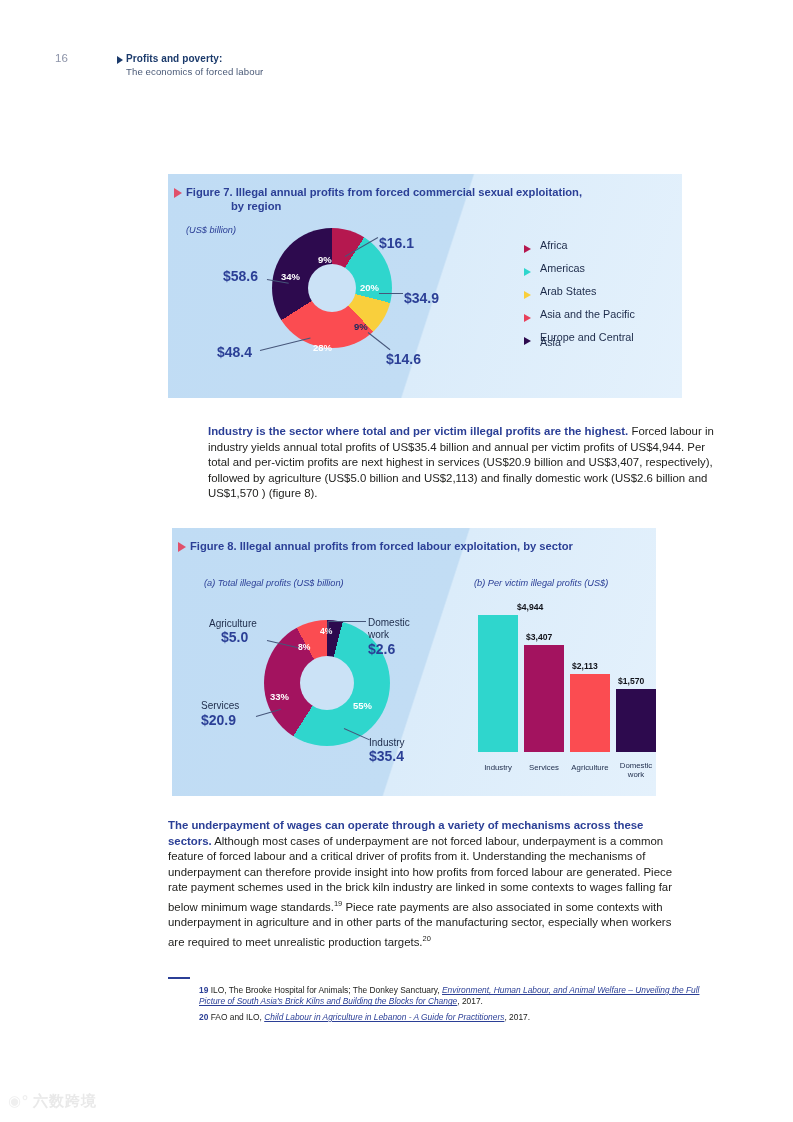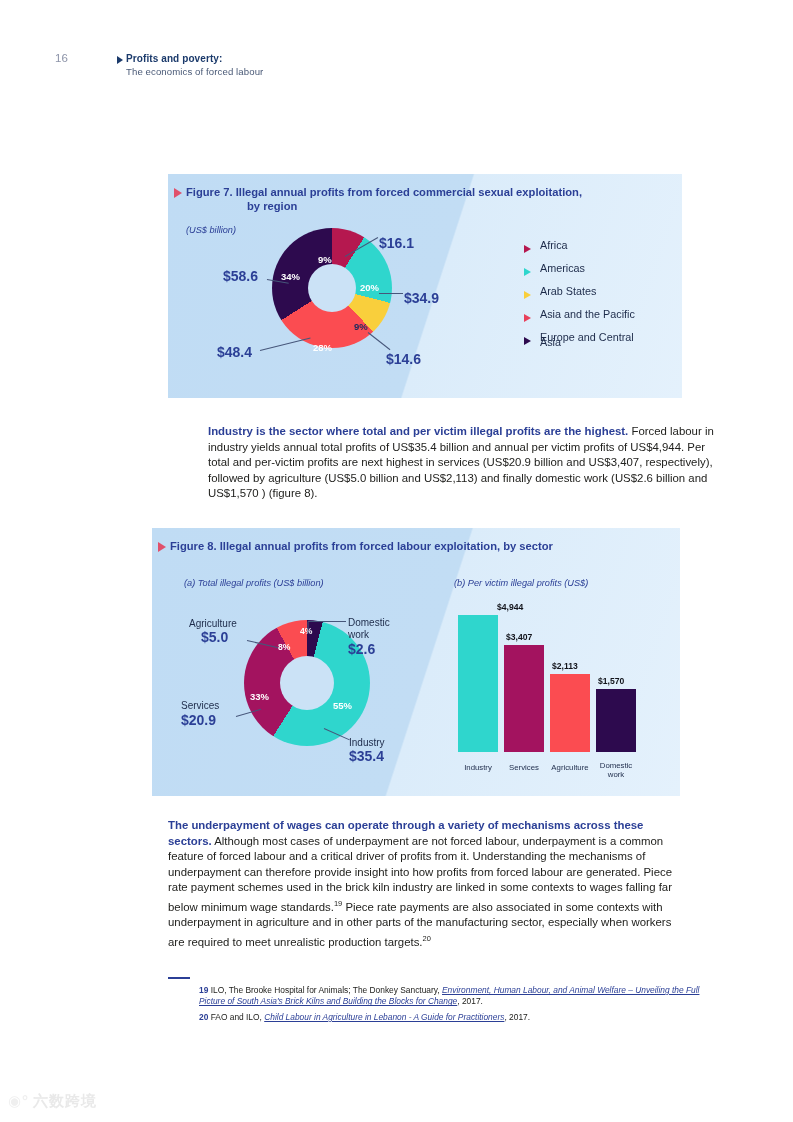--- a/index.html
+++ b/index.html
@@ -71,21 +71,21 @@
   <div class="rh-tri"></div>
   <div class="rh-title">Profits and poverty:</div>
   <div class="rh-sub">The economics of forced labour</div>
 </div>
 
 <div class="panel" style="left:168px;top:174px;width:514px;height:224px;">
   <div class="wedge"></div>
   <div class="inner">
     <div class="fig-tri" style="left:6px;top:14px;"></div>
     <div class="fig-title" style="left:18px;top:11px;width:480px;">Figure 7. Illegal annual profits from forced commercial sexual exploitation,</div>
-    <div class="fig-title" style="left:63px;top:25px;margin-left:16px;">by region</div>
+    <div class="fig-title" style="left:63px;top:25px;">by region</div>
     <div class="fig-unit" style="left:18px;top:51px;">(US$ billion)</div>
 
     <div class="donut" style="left:104px;top:54px;width:120px;height:120px;
         background:conic-gradient(
           #b5184f 0deg 32.4deg,
           #2fd6cd 32.4deg 104.4deg,
           #f9cf3c 104.4deg 136.8deg,
           #fb4c51 136.8deg 237.6deg,
           #2d0a4e 237.6deg 360deg);">
       <div class="hole" style="left:36px;top:36px;width:48px;height:48px;background:#cbe2f6;"></div>
@@ -135,21 +135,21 @@
         <span class="leg-lab" style="top:4px;">Asia</span>
       </div>
     </div>
   </div>
 </div>
 
 <div class="para" style="left:168px;top:424px;width:514px;margin-left:40px;">
   <b>Industry is the sector where total and per victim illegal profits are the highest.</b><span> Forced labour in industry yields annual total profits of US$35.4 billion and annual per victim profits of US$4,944. Per total and per-victim profits are next highest in services (US$20.9 billion and US$3,407, respectively), followed by agriculture (US$5.0 billion and US$2,113) and finally domestic work (US$2.6 billion and US$1,570 ) (figure 8).</span>
 </div>
 
-<div class="panel" style="left:152px;top:528px;width:528px;height:268px;">
+<div class="panel" style="left:172px;top:528px;width:484px;height:268px;">
   <div class="wedge"></div>
   <div class="inner">
     <div class="fig-tri" style="left:6px;top:14px;"></div>
     <div class="fig-title" style="left:18px;top:11px;width:480px;">Figure 8. Illegal annual profits from forced labour exploitation, by sector</div>
     <div class="fig-unit" style="left:32px;top:50px;">(a) Total illegal profits (US$ billion)</div>
     <div class="fig-unit" style="left:302px;top:50px;">(b) Per victim illegal profits (US$)</div>
 
     <div class="donut" style="left:92px;top:92px;width:126px;height:126px;
         background:conic-gradient(
           #2d0a4e 0deg 14.4deg,

